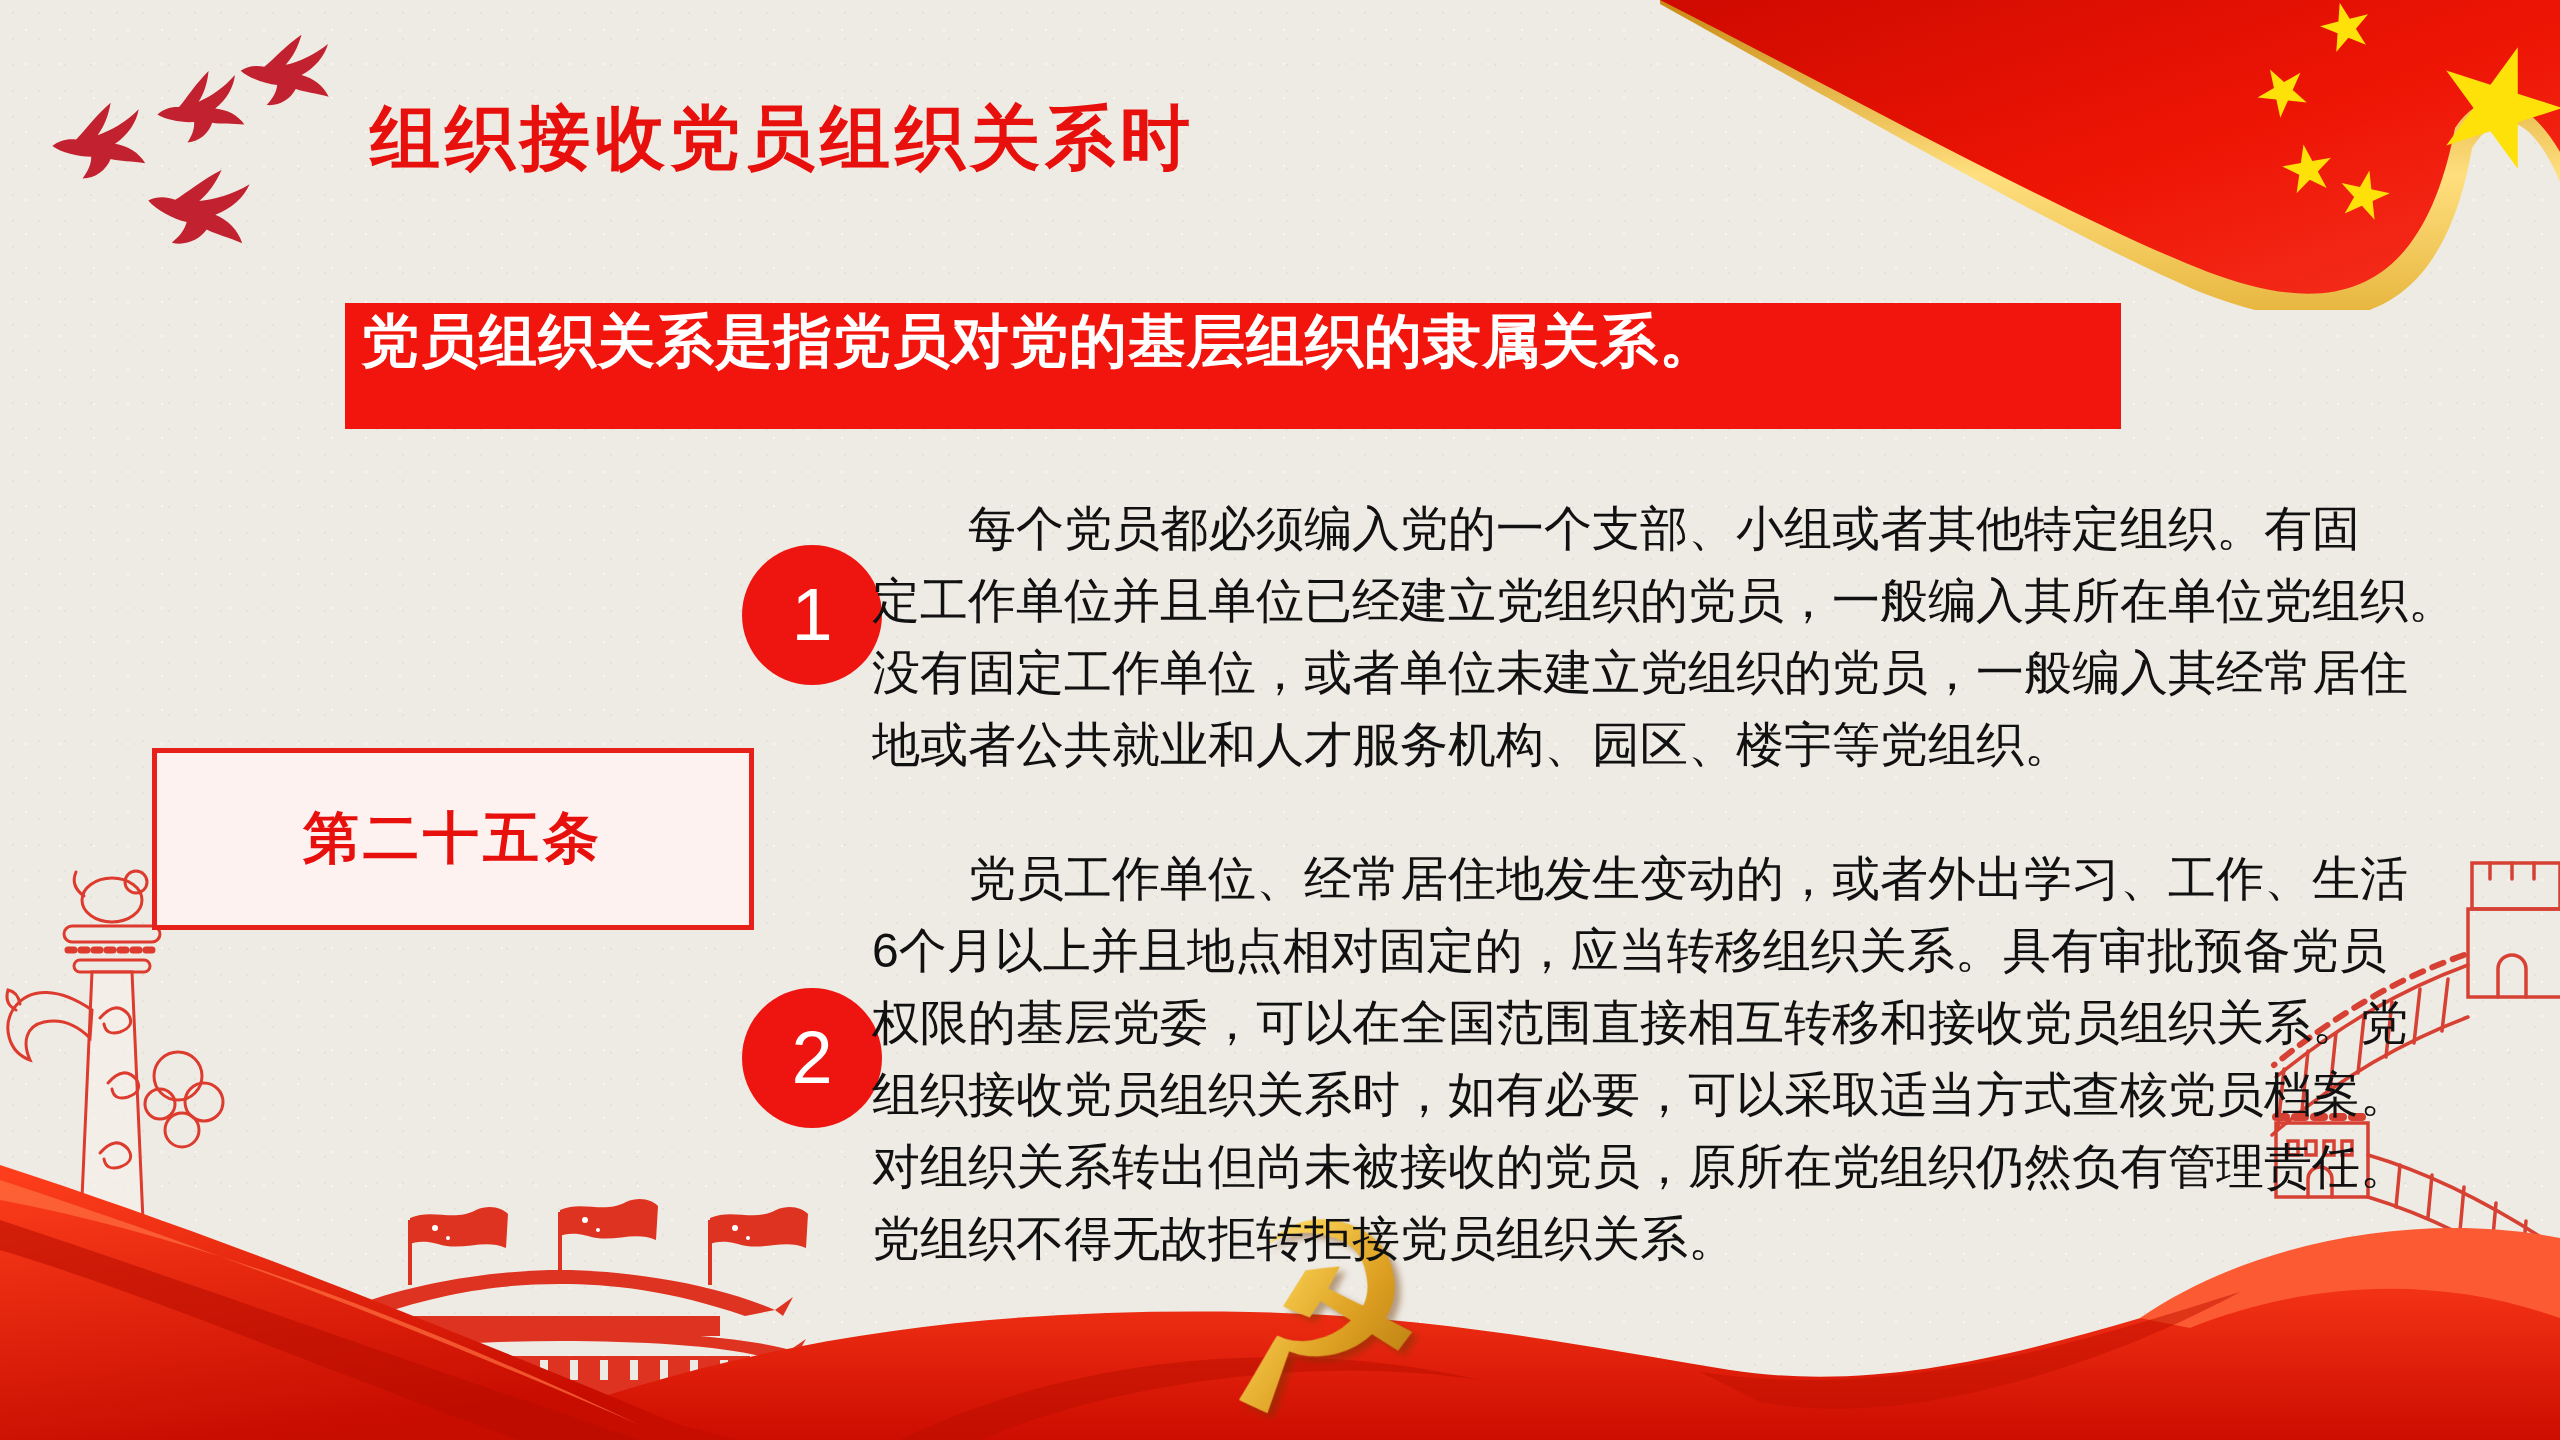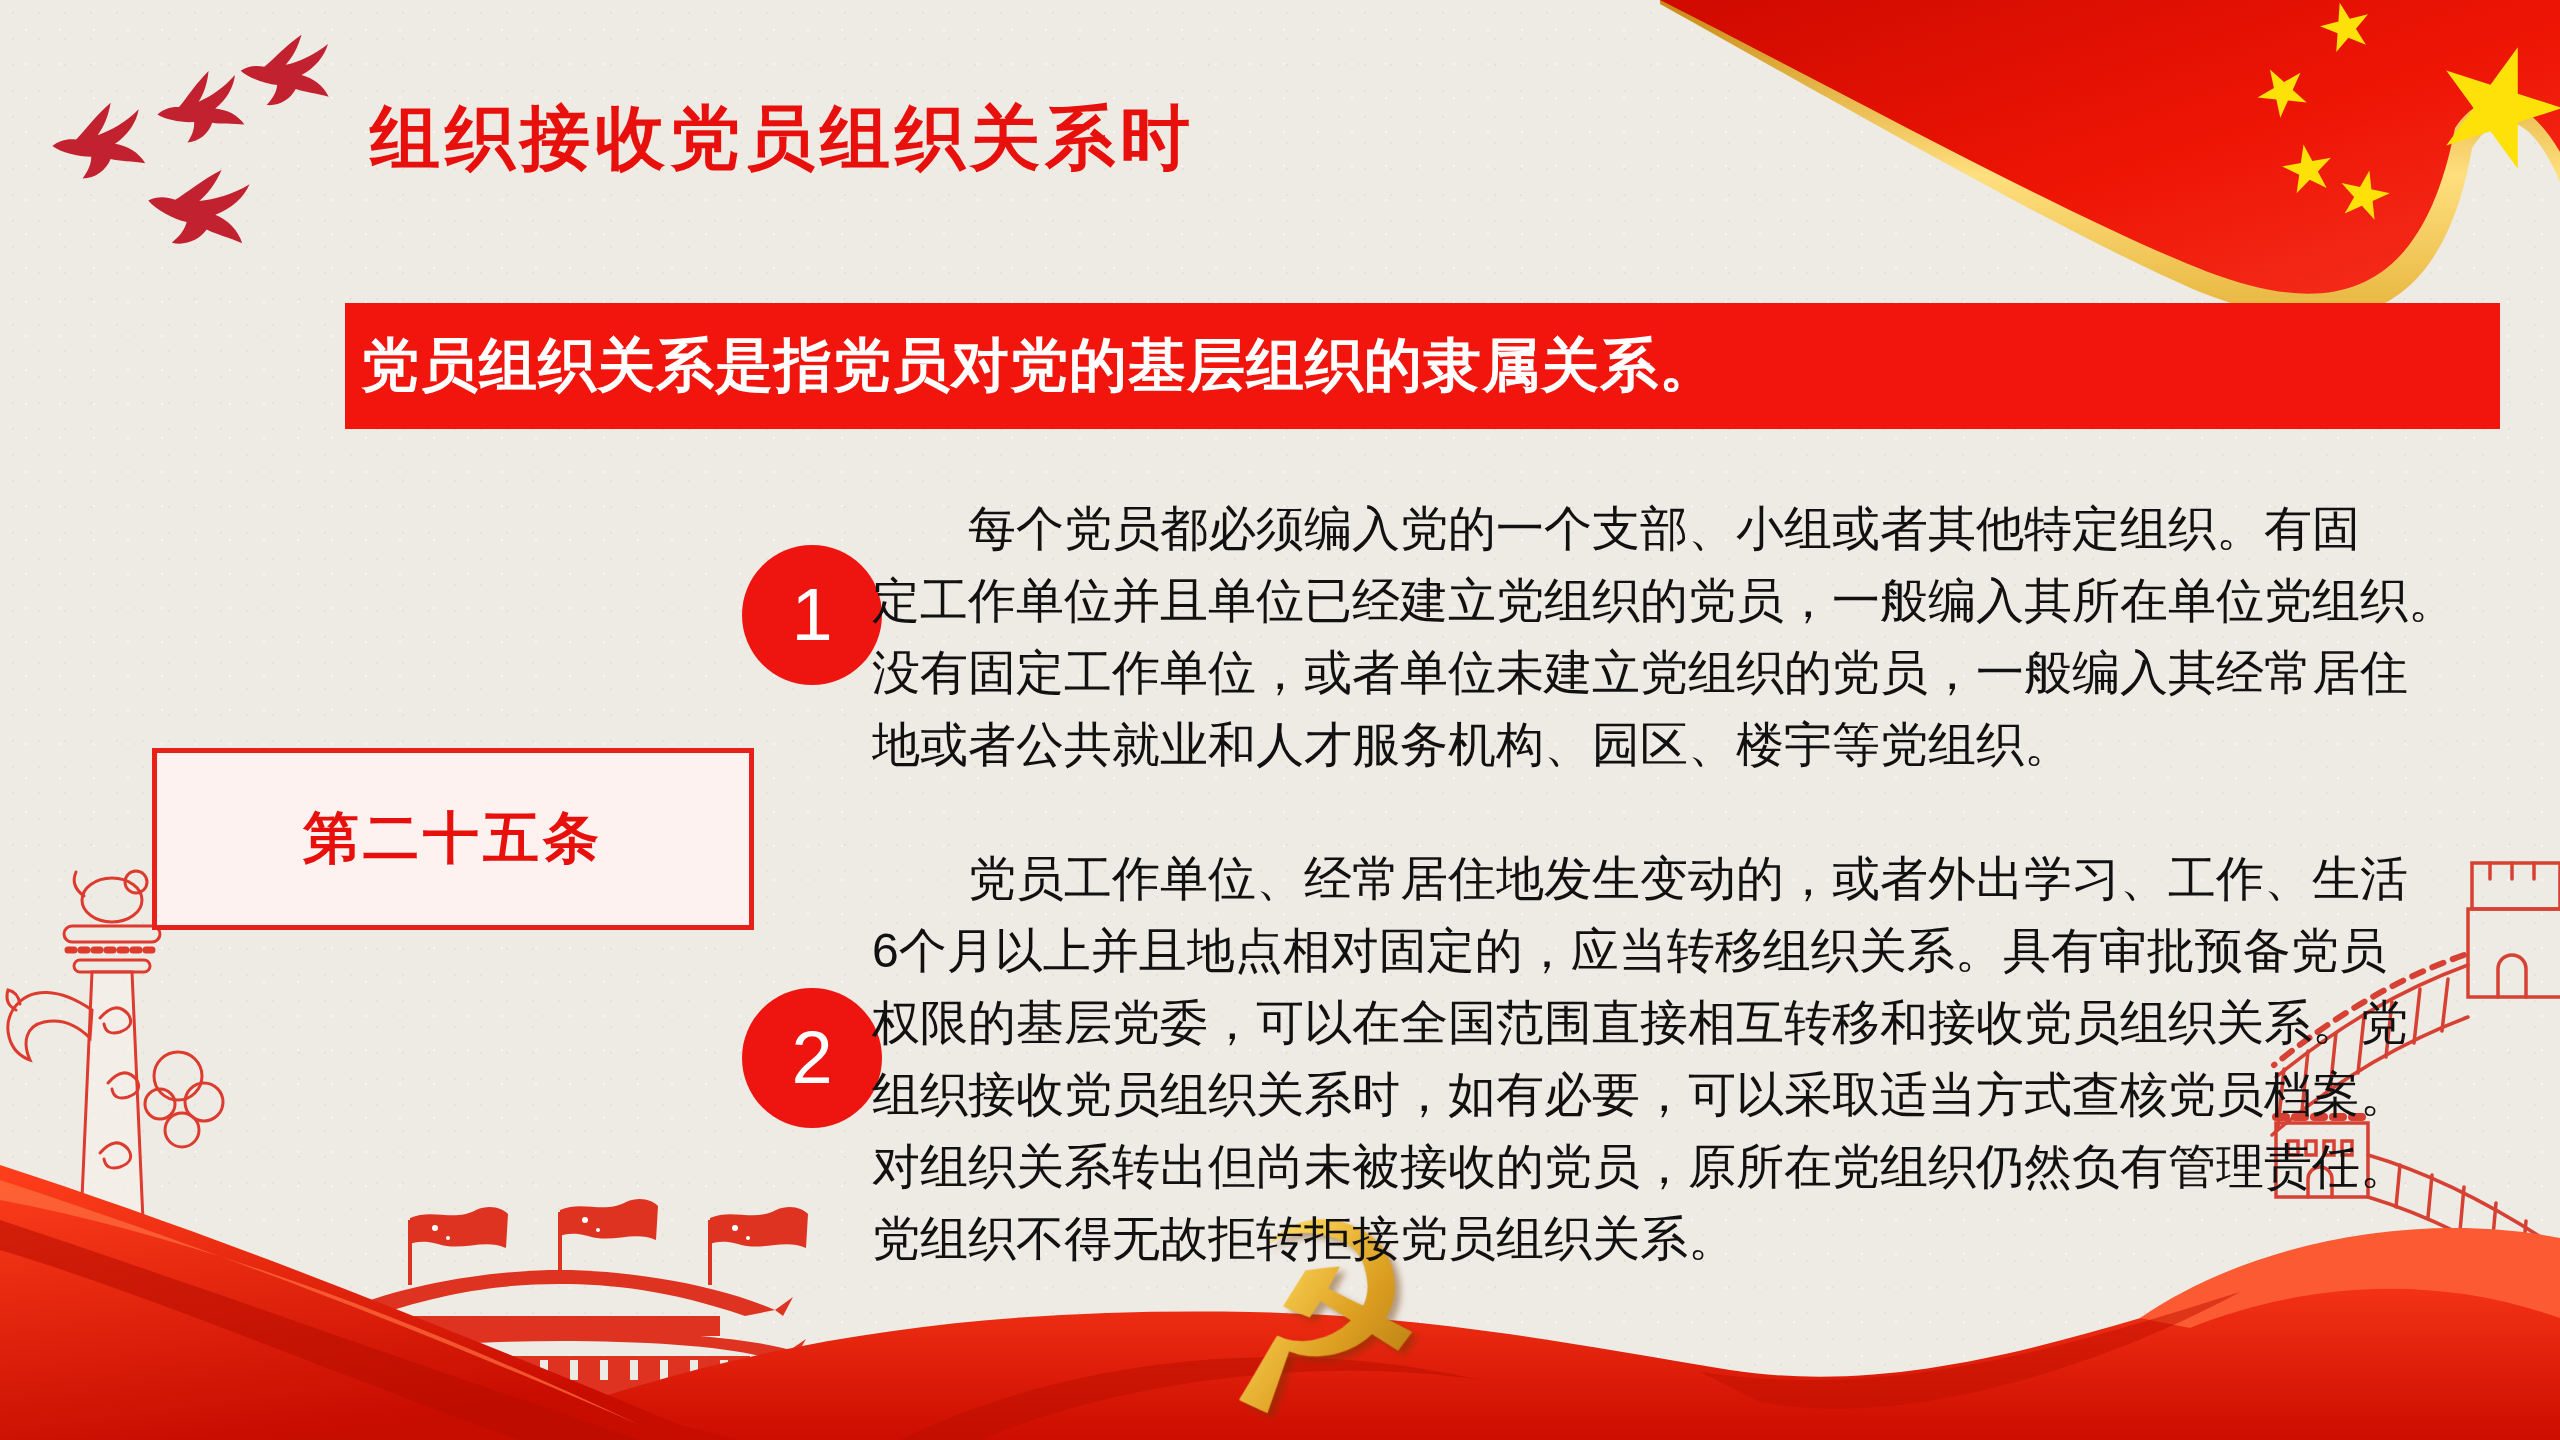--- a/index.html
+++ b/index.html
@@ -14,22 +14,22 @@
     background-position:0 0,9px 13px;
   }
   .abs{position:absolute;}
 
   
   .title{
     left:370px;top:92px;z-index:10;
     font-size:70px;font-weight:bold;letter-spacing:5px;color:#e8100c;
   }
   .banner{
-    left:345px;top:303px;width:2155px;height:126px;z-index:10;
-    background:#f2150d;display:flex;align-items:center;
+    left:345px;top:303px;width:1776px;height:126px;z-index:10;
+    background:#f2150d;display:flex;align-items:flex-start;
   }
   .banner-text{
     color:#ffffff;font-size:58px;font-weight:bold;padding-left:16px;letter-spacing:1px;
     white-space:nowrap;
   }
   .article-box{
     left:152px;top:748px;width:592px;height:172px;z-index:10;
     background:#fdf2f0;border:5px solid #e8201a;
     display:flex;align-items:center;justify-content:center;
   }

